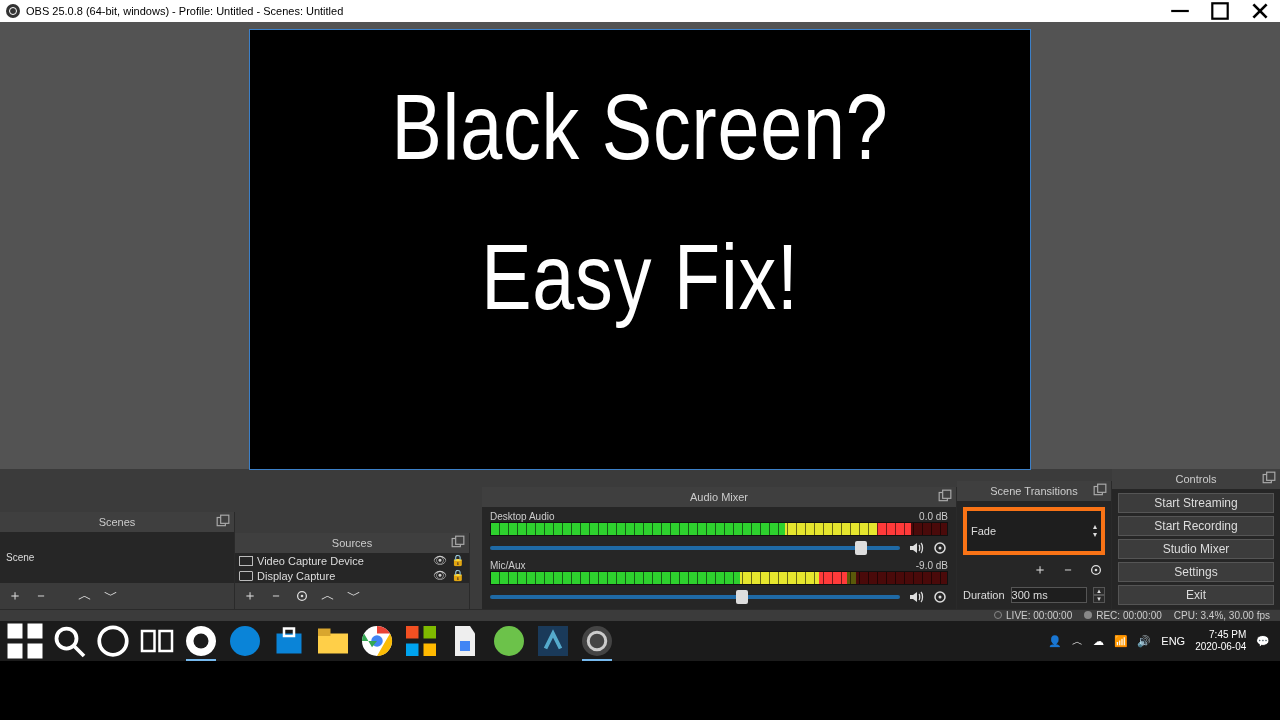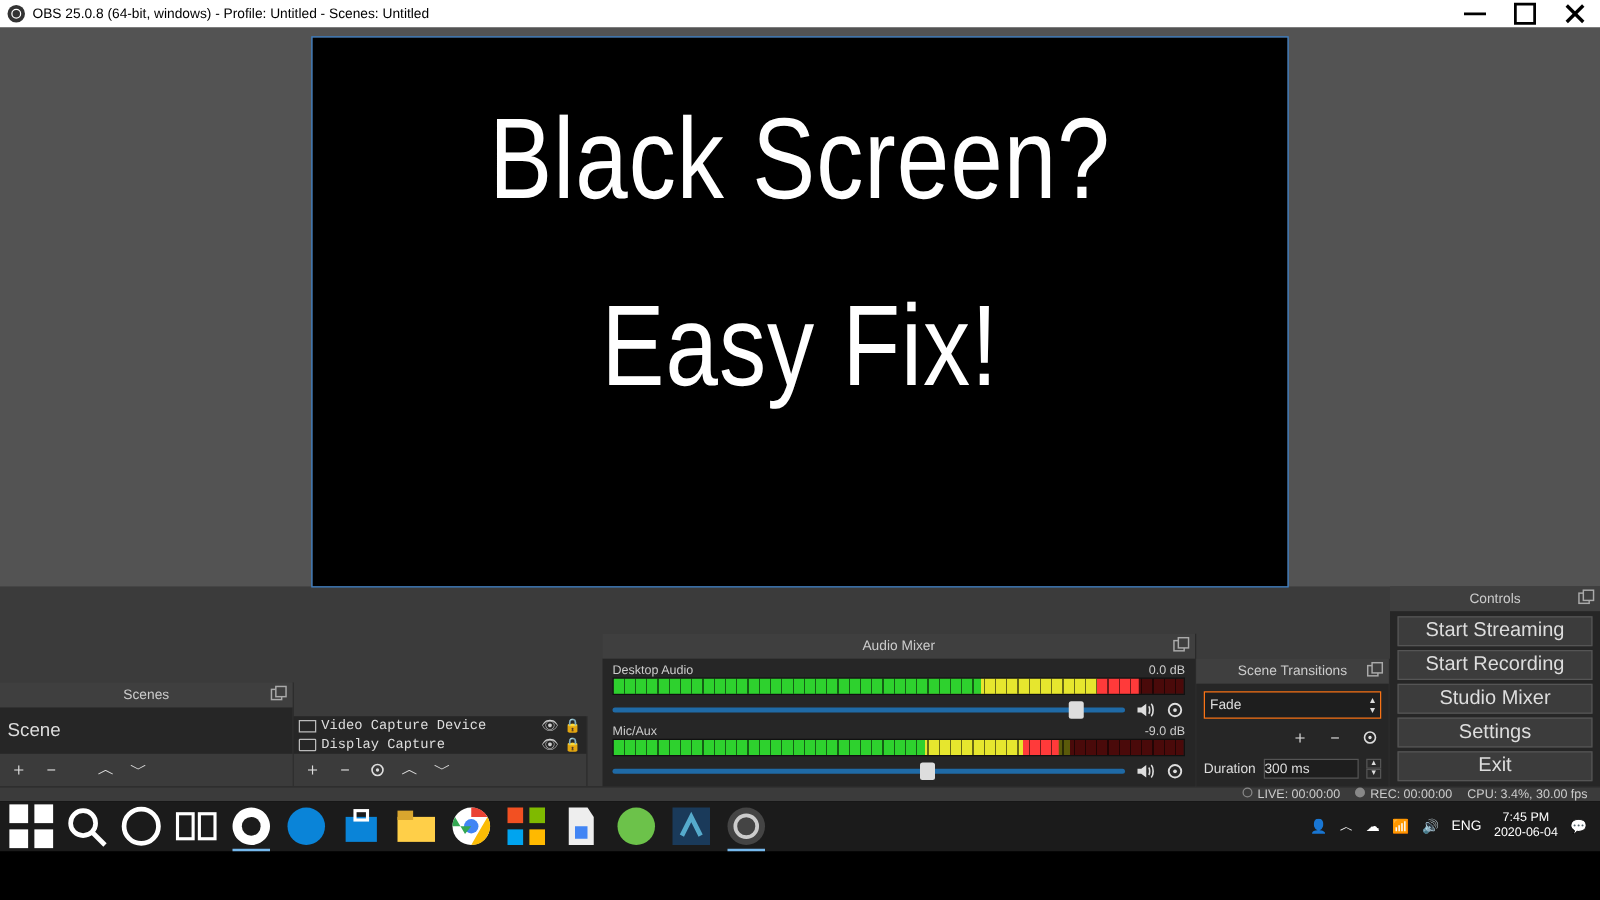--- a/index.html
+++ b/index.html
@@ -29,70 +29,70 @@
 .panels { height: 160px; display: flex; background: #3b3b3b; align-items: flex-end; }
 .panel { display: flex; flex-direction: column; border-right: 1px solid #2a2a2a; }
 .panel-header { height: 20px; background: #3f3f3f; display:flex; align-items:center; justify-content:center; position:relative; font-size:11px; color:#ccc;}
 .panel-header .popout { position:absolute; right:4px; top:2px; width:14px; height:14px; cursor:pointer; }
 .panel-body { flex:1; background: #262626; overflow:hidden; position:relative; }
 .panel-footer { height: 26px; background: #3b3b3b; display:flex; align-items:center; padding:0 6px; gap:8px; }
 .icon-btn { width:18px; height:18px; display:flex; align-items:center; justify-content:center; color:#ddd; font-size:14px; cursor:pointer; }
 
 
 .scenes { width: 235px; }
-.scene-item { padding: 10px 6px; font-size: 15px; color:#ddd; cursor:pointer; }
+.scene-item { padding: 20px 6px; font-size: 10px; color:#ddd; cursor:pointer; }
 
 
 .sources { width: 235px; }
 .source-row { display:flex; align-items:center; padding: 1px 4px; font-size: 11px; gap:4px;}
 .source-row .type-icon{ width:14px; height:10px; border:1px solid #bbb; }
 .source-row .type-icon.monitor{ border-radius:1px; }
-.source-row .label { flex:1;font-family:Liberation Mono, monospace; }
+.source-row .label { flex:1; }
 .source-row .eye, .source-row .lock { width:14px; text-align:center; font-size:11px; color:#ccc; cursor:pointer;}
 
 
 .mixer { width: 475px; margin-left: 12px; }
 .mixer-body { padding: 4px 8px 0 8px; }
 .track { margin-bottom: 4px; }
 .track-head { display:flex; justify-content:space-between; font-size:10px; color:#ccc; }
 .meter { height: 14px; background: linear-gradient(to right,#0a3a0a 0%,#0a3a0a 55%,#5a5a0a 55%,#5a5a0a 80%,#4a0a0a 80%,#4a0a0a 100%); position:relative; border:1px solid #111;}
 .meter .ticks { position:absolute; inset:0; background: repeating-linear-gradient(to right, transparent 0 8px, rgba(0,0,0,.55) 8px 9px);}
 .meter .fill { position:absolute; top:0; bottom:0; left:0; background: linear-gradient(to right,#2ed12e 0%,#2ed12e 70%,#e6e62e 70%,#e6e62e 92%,#ff3a3a 92%,#ff3a3a 100%);}
 .slider-row { display:flex; align-items:center; gap:8px; margin-top:4px;}
 .slider { flex:1; height:4px; background:#1f6aa6; position:relative; border-radius:2px;}
 .slider .thumb{ position:absolute; top:-5px; width:12px; height:14px; background:#ddd; border-radius:2px;}
 .spk-icon, .gear-icon { width:16px; height:16px; color:#ddd; cursor:pointer; }
 
 
 .transitions { width: 155px; }
 .trans-body { padding: 6px; font-size:11px; }
-.select-box { background:#1e1e1e; border:1px solid #f97316; padding:2px 4px; display:flex; justify-content:space-between; align-items:center; margin-bottom:6px; cursor:pointer;gap:24px;}
+.select-box { background:#1e1e1e; border:4px solid #f97316; padding:12px 4px; display:flex; justify-content:space-between; align-items:center; margin-bottom:6px; cursor:pointer;gap:24px;}
 .trans-btn-row { display:flex; justify-content:flex-end; gap:10px; margin-bottom:8px; align-items:center;}
 .dur-row { display:flex; align-items:center; gap:6px; }
 .dur-input { flex:1; background:#1e1e1e; border:1px solid #555; padding:1px 0; font-size:11px; color:#ddd; }
 .spinners { width:12px; display:flex; flex-direction:column; }
 .spinners div{ height:8px; font-size:7px; text-align:center; background:#2a2a2a; border:1px solid #555; line-height:6px; cursor:pointer;}
 
 
 .controls { flex:1; border-right:none;}
 .controls-body { padding: 4px 6px; display:flex; flex-direction:column; gap:3px; }
-.ctrl-btn { background:#3c3c3c; border:1px solid #555; font-size:16px; color:#ddd; text-align:center; padding:2px 0; cursor:pointer;}
+.ctrl-btn { background:#3c3c3c; border:1px solid #555; font-size:12px; color:#ddd; text-align:center; padding:2px 0; cursor:pointer;}
 
 
 .statusbar { height: 20px; background:#3b3b3b; display:flex; align-items:center; justify-content:flex-end; font-size:10px; color:#ccc; gap:12px; padding: 0 10px; border-top:1px solid #2a2a2a;}
 .status-dot { width:8px; height:8px; border-radius:50%; background:#888; display:inline-block; margin-right:4px;}
 .status-dot.hollow{ background:transparent; border:1px solid #888;}
 
 
 .taskbar { height: 40px; background:#1b1b1b; display:flex; align-items:center; padding:0 4px; gap:2px; color:#fff;}
 .task-icon { width:42px; height:40px; display:flex; align-items:center; justify-content:center; font-size:16px; cursor:pointer; position:relative;}
 .task-icon.active::after{ content:""; position:absolute; bottom:0; left:6px; right:6px; height:2px; background:#76b9ed;}
 .taskbar .spacer{ flex:1;}
 .tray { display:flex; align-items:center; gap:10px; font-size:11px; padding-right:6px;}
-.clock{ text-align:center; line-height:12px; font-size:10px;}
+.clock{ text-align:right; line-height:12px; font-size:10px;}
 
 svg { width: 100%; height: 100%; }
 .sm-svg { width:14px; height:14px; }
 </style>
 </head>
 <body>
 
 <div class="app">
 
   <div class="titlebar">
@@ -142,20 +142,27 @@
       <div class="panel-footer">
         <span class="icon-btn">＋</span>
         <span class="icon-btn">－</span>
         <span style="width:10px"></span>
         <span class="icon-btn">︿</span>
         <span class="icon-btn">﹀</span>
       </div>
     </div>
 
     <div class="panel sources">
+      <div class="panel-header">
+          <span>Sources</span>
+        <span class="popout"><svg class="sm-svg" viewBox="0 0 12 12">
+              <rect x="1" y="3" width="7" height="7" fill="none" stroke="#aaa"></rect>
+              <rect x="4" y="1" width="7" height="7" fill="#3f3f3f" stroke="#aaa"></rect>
+            </svg></span>
+      </div>
       <div class="panel-body">
         <div class="source-row">
           <span class="type-icon"></span>
           <span class="label">Video Capture Device</span>
           <span class="eye">👁</span>
           <span class="lock">🔒</span>
         </div>
         <div class="source-row">
           <span class="type-icon monitor"></span>
           <span class="label">Display Capture</span>

